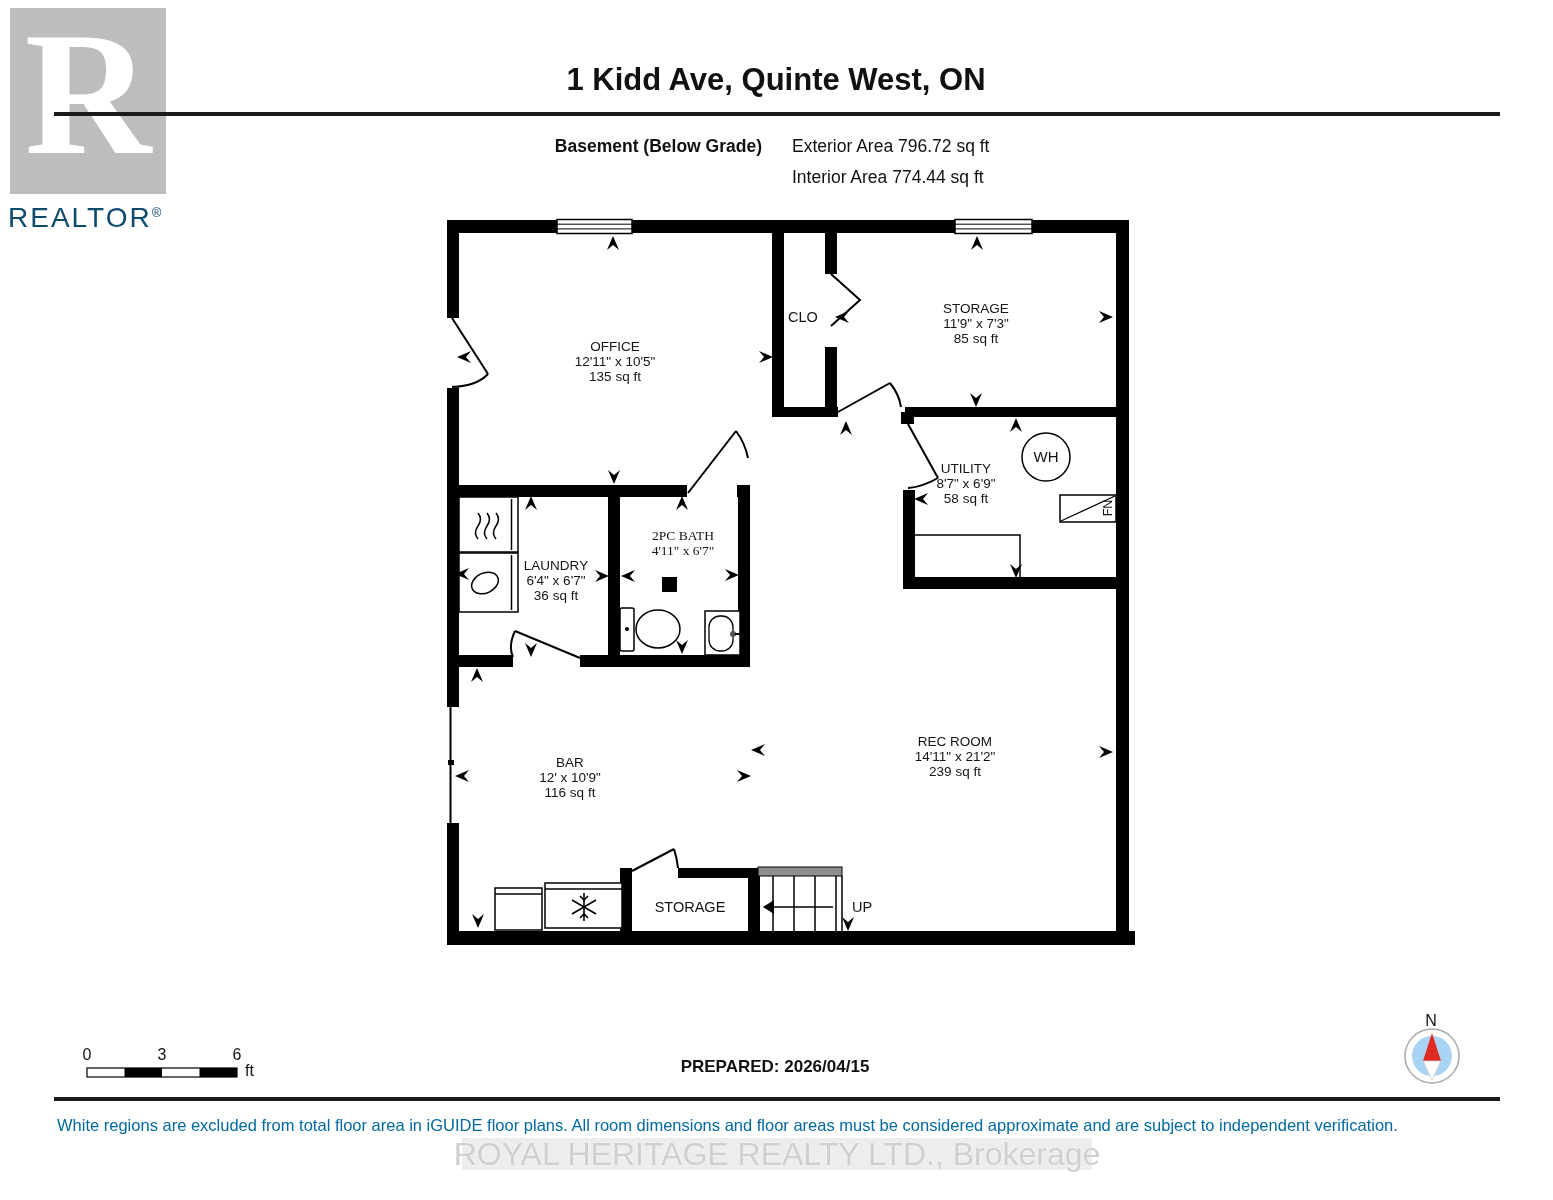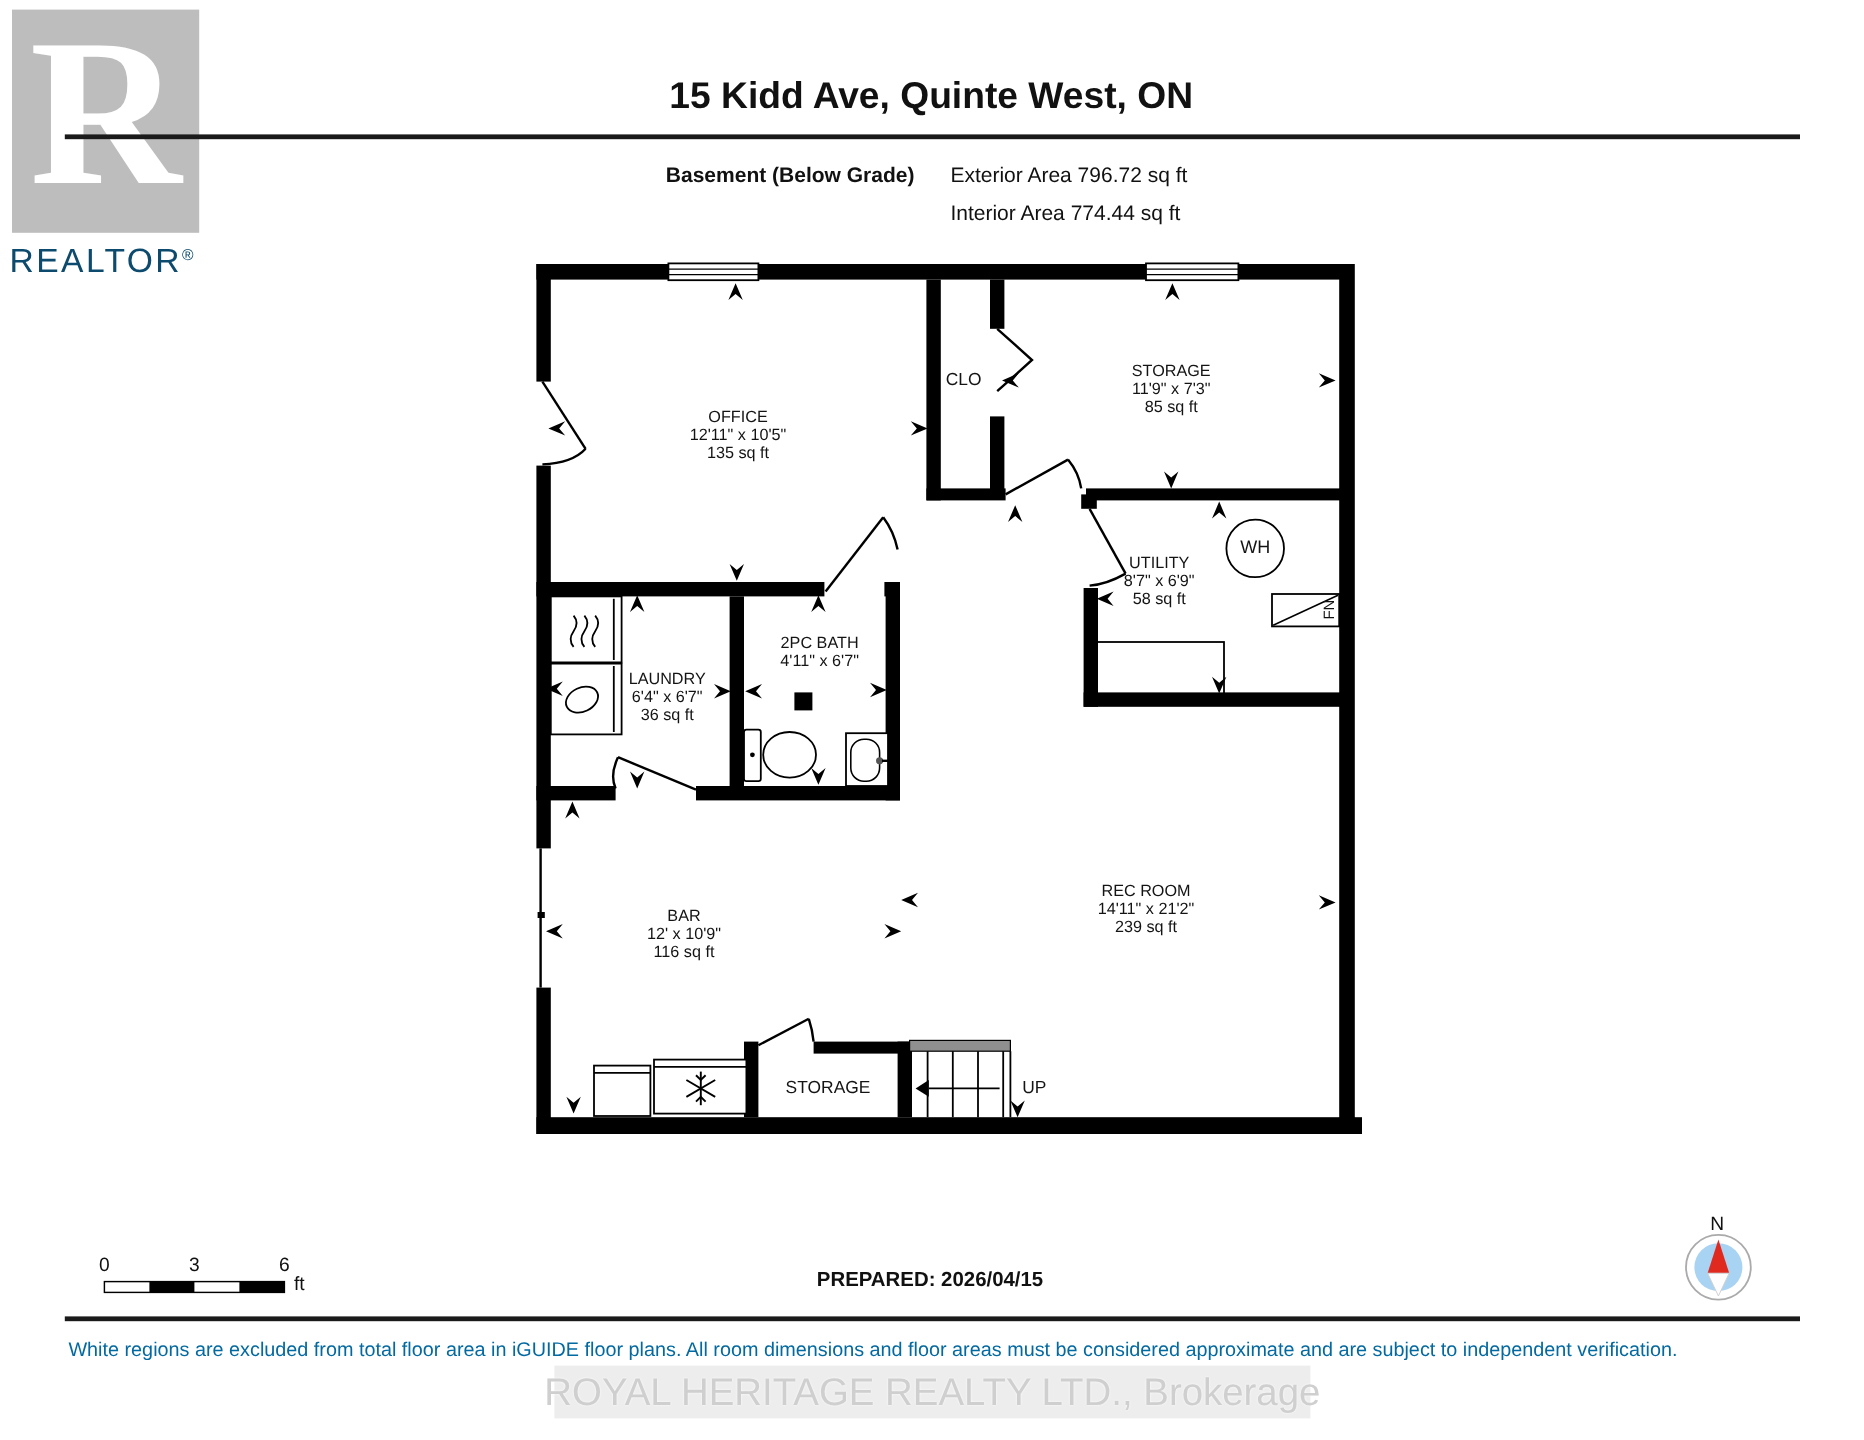--- a/index.html
+++ b/index.html
@@ -22,36 +22,36 @@
   .lbl{position:absolute;transform:translate(-50%,-50%);text-align:center;
        font-size:13.5px;line-height:1.12;white-space:nowrap;color:#141414;}
   .lbl.big{font-size:14.5px;}
   .fn-lbl{position:absolute;transform:translate(-50%,-50%) rotate(-90deg);font-size:12.5px;}
   
   .scale-num{position:absolute;transform:translateX(-50%);font-size:16px;}
   .scale-unit{left:245px;top:1062px;font-size:16px;}
   .prepared{left:775px;top:1057px;transform:translateX(-50%);font-size:17px;font-weight:bold;}
   .north-label{left:1431px;top:1012px;transform:translateX(-50%);font-size:16px;}
   .disclaimer{left:57px;top:1116px;font-size:16.5px;white-space:nowrap;color:#0369a1;}
-  .watermark{left:462px;top:1138px;width:630px;height:44px;background:#ededed;
+  .watermark{left:462px;top:1138px;width:630px;height:32px;background:#ededed;
              display:flex;align-items:center;justify-content:center;}
   .watermark span{font-size:32px;color:#cfcfcf;white-space:nowrap;text-shadow:0 0 2px #fff;}
   svg{position:absolute;left:0;top:0;}
 </style>
 </head>
 <body>
 
 <div class="page">
 
   <div class="abs logo-box">
     <span class="logo-r">R</span>
   </div>
   <div class="abs rule rule1"></div>
   <div class="abs logo-word"><span>REALTOR</span><sup>®</sup></div>
-  <div class="abs title">15 Kidd Ave, Quinte West, ON</div>
+  <div class="abs title">1 Kidd Ave, Quinte West, ON</div>
   <div class="abs floor-label">Basement (Below Grade)</div>
   <div class="abs area-line ext">Exterior Area 796.72 sq ft</div>
   <div class="abs area-line int">Interior Area 774.44 sq ft</div>
 
   <svg width="1553" height="1200" viewBox="0 0 1553 1200">
     <defs>
       <path id="arr" d="M0,-7 L6,7 L0,2 L-6,7 Z"></path>
     </defs>
 
     <g fill="#000">
@@ -228,21 +228,21 @@
   <div class="lbl" style="left:966px;top:484px;">
     <div>UTILITY</div>
     <div>8'7" x 6'9"</div>
     <div>58 sq ft</div>
   </div>
   <div class="lbl" style="left:556px;top:581px;">
     <div>LAUNDRY</div>
     <div>6'4" x 6'7"</div>
     <div>36 sq ft</div>
   </div>
-  <div class="lbl" style="left:683px;top:543px;">
+  <div class="lbl" style="left:683px;top:543px;font-family:Liberation Serif, serif;">
     <div>2PC BATH</div>
     <div>4'11" x 6'7"</div>
   </div>
   <div class="lbl" style="left:570px;top:778px;">
     <div>BAR</div>
     <div>12' x 10'9"</div>
     <div>116 sq ft</div>
   </div>
   <div class="lbl" style="left:955px;top:757px;">
     <div>REC ROOM</div>

